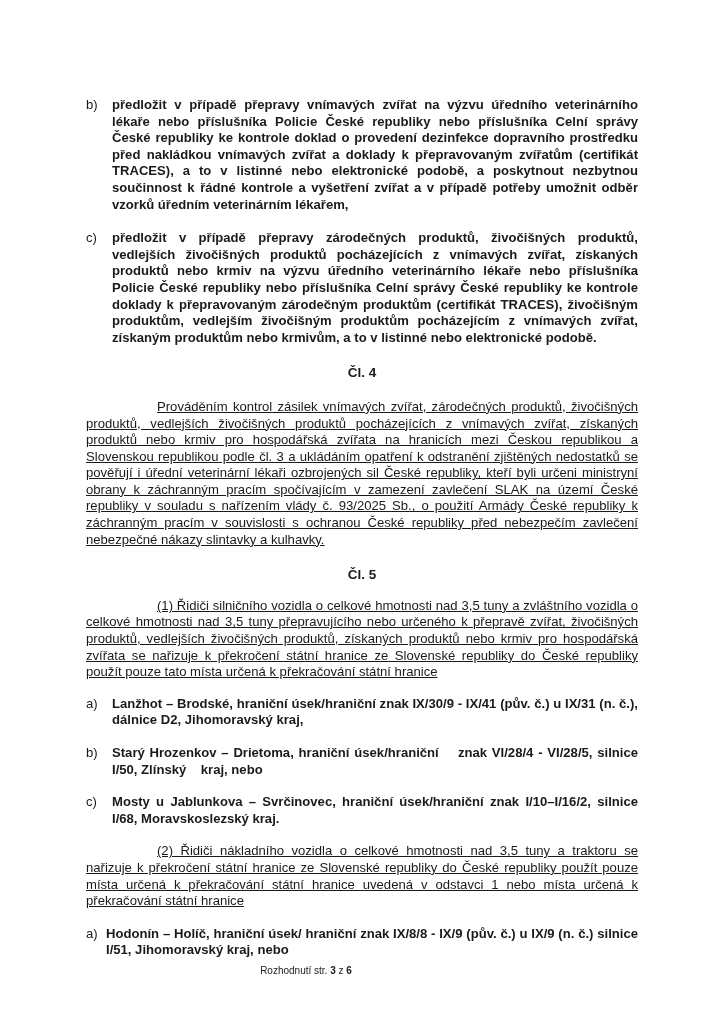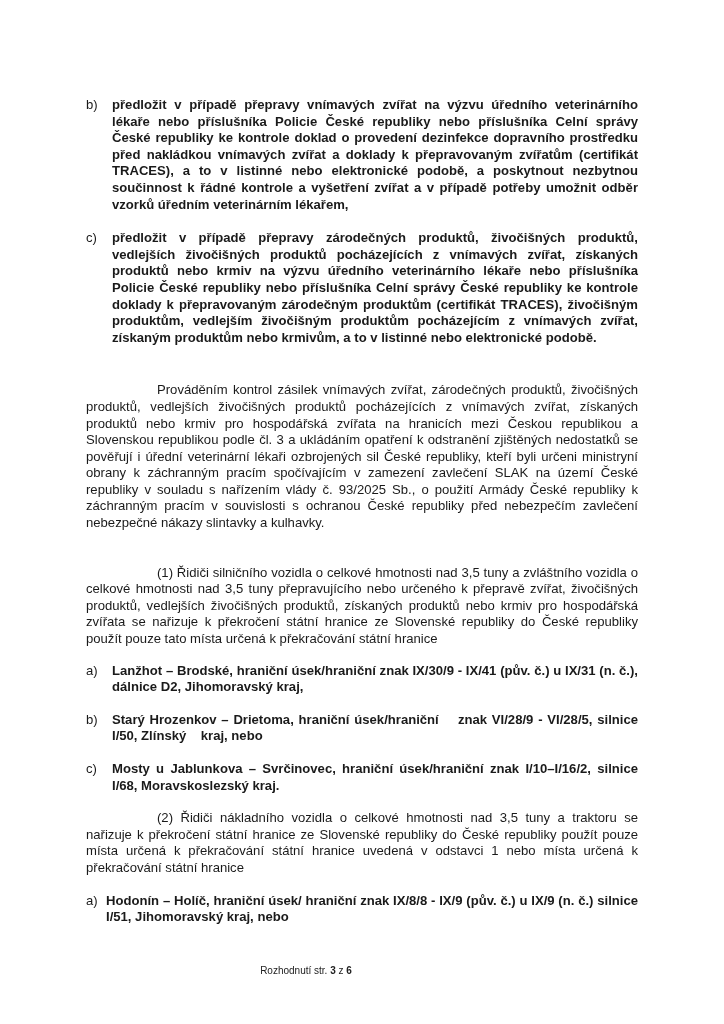--- a/index.html
+++ b/index.html
@@ -42,20 +42,21 @@
       text-align: justify;
       font-weight: bold;
     }
     .item.tight .marker {
       flex: 0 0 20px;
       width: 20px;
     }
     .para {
       text-align: justify;
       text-indent: 71px;
+      text-decoration: underline;
     }
     .heading {
       text-align: center;
       font-weight: bold;
       font-size: 13.5px;
     }
     .gap-b-c { height: 17px; }
     .gap-c-h4 { height: 19px; }
     .gap-h4-p { height: 17px; }
     .gap-p-h5 { height: 19px; }
@@ -85,36 +86,38 @@
       <span class="marker">b)</span>
       <span class="text">předložit v případě přepravy vnímavých zvířat na výzvu úředního veterinárního lékaře nebo příslušníka Policie České republiky nebo příslušníka Celní správy České republiky ke kontrole doklad o provedení dezinfekce dopravního prostředku před nakládkou vnímavých zvířat a doklady k přepravovaným zvířatům (certifikát TRACES), a to v listinné nebo elektronické podobě, a poskytnout nezbytnou součinnost k řádné kontrole a vyšetření zvířat a v případě potřeby umožnit odběr vzorků úředním veterinárním lékařem,</span>
     </div>
     <div class="gap-b-c"></div>
     <div class="item">
       <span class="marker">c)</span>
       <span class="text">předložit v případě přepravy zárodečných produktů, živočišných produktů, vedlejších živočišných produktů pocházejících z vnímavých zvířat, získaných produktů nebo krmiv na výzvu úředního veterinárního lékaře nebo příslušníka Policie České republiky nebo příslušníka Celní správy České republiky ke kontrole doklady k přepravovaným zárodečným produktům (certifikát TRACES), živočišným produktům, vedlejším živočišným produktům pocházejícím z vnímavých zvířat, získaným produktům nebo krmivům, a to v listinné nebo elektronické podobě.</span>
     </div>
 
     <div class="gap-c-h4"></div>
+    <div class="heading">Čl. 4</div>
     <div class="gap-h4-p"></div>
     <div class="para">Prováděním kontrol zásilek vnímavých zvířat, zárodečných produktů, živočišných produktů, vedlejších živočišných produktů pocházejících z vnímavých zvířat, získaných produktů nebo krmiv pro hospodářská zvířata na hranicích mezi Českou republikou a Slovenskou republikou podle čl. 3 a ukládáním opatření k odstranění zjištěných nedostatků se pověřují i úřední veterinární lékaři ozbrojených sil České republiky, kteří byli určeni ministryní obrany k záchranným pracím spočívajícím v zamezení zavlečení SLAK na území České republiky v souladu s nařízením vlády č. 93/2025 Sb., o použití Armády České republiky k záchranným pracím v souvislosti s ochranou České republiky před nebezpečím zavlečení nebezpečné nákazy slintavky a kulhavky.</div>
 
     <div class="gap-p-h5"></div>
+    <div class="heading">Čl. 5</div>
     <div class="gap-h5-p"></div>
     <div class="para">(1) Řidiči silničního vozidla o celkové hmotnosti nad 3,5 tuny a zvláštního vozidla o celkové hmotnosti nad 3,5 tuny přepravujícího nebo určeného k přepravě zvířat, živočišných produktů, vedlejších živočišných produktů, získaných produktů nebo krmiv pro hospodářská zvířata se nařizuje k překročení státní hranice ze Slovenské republiky do České republiky použít pouze tato místa určená k překračování státní hranice</div>
 
     <div class="gap-p-list"></div>
     <div class="item">
       <span class="marker">a)</span>
       <span class="text">Lanžhot – Brodské, hraniční úsek/hraniční znak IX/30/9 - IX/41 (pův. č.) u IX/31 (n. č.), dálnice D2, Jihomoravský kraj,</span>
     </div>
     <div class="gap-list"></div>
     <div class="item">
       <span class="marker">b)</span>
-      <span class="text" style="white-space: pre-wrap;">Starý Hrozenkov – Drietoma, hraniční úsek/hraniční    znak VI/28/9 - VI/28/5, silnice I/50, Zlínský    kraj, nebo</span>
+      <span class="text" style="white-space: pre-wrap;">Starý Hrozenkov – Drietoma, hraniční úsek/hraniční    znak VI/28/4 - VI/28/5, silnice I/50, Zlínský    kraj, nebo</span>
     </div>
     <div class="gap-list"></div>
     <div class="item">
       <span class="marker">c)</span>
       <span class="text">Mosty u Jablunkova – Svrčinovec, hraniční úsek/hraniční znak I/10–I/16/2, silnice I/68, Moravskoslezský kraj.</span>
     </div>
 
     <div class="gap-list-p2"></div>
     <div class="para">(2) Řidiči nákladního vozidla o celkové hmotnosti nad 3,5 tuny a traktoru se nařizuje k překročení státní hranice ze Slovenské republiky do České republiky použít pouze místa určená k překračování státní hranice uvedená v odstavci 1 nebo místa určená k překračování státní hranice</div>
 

